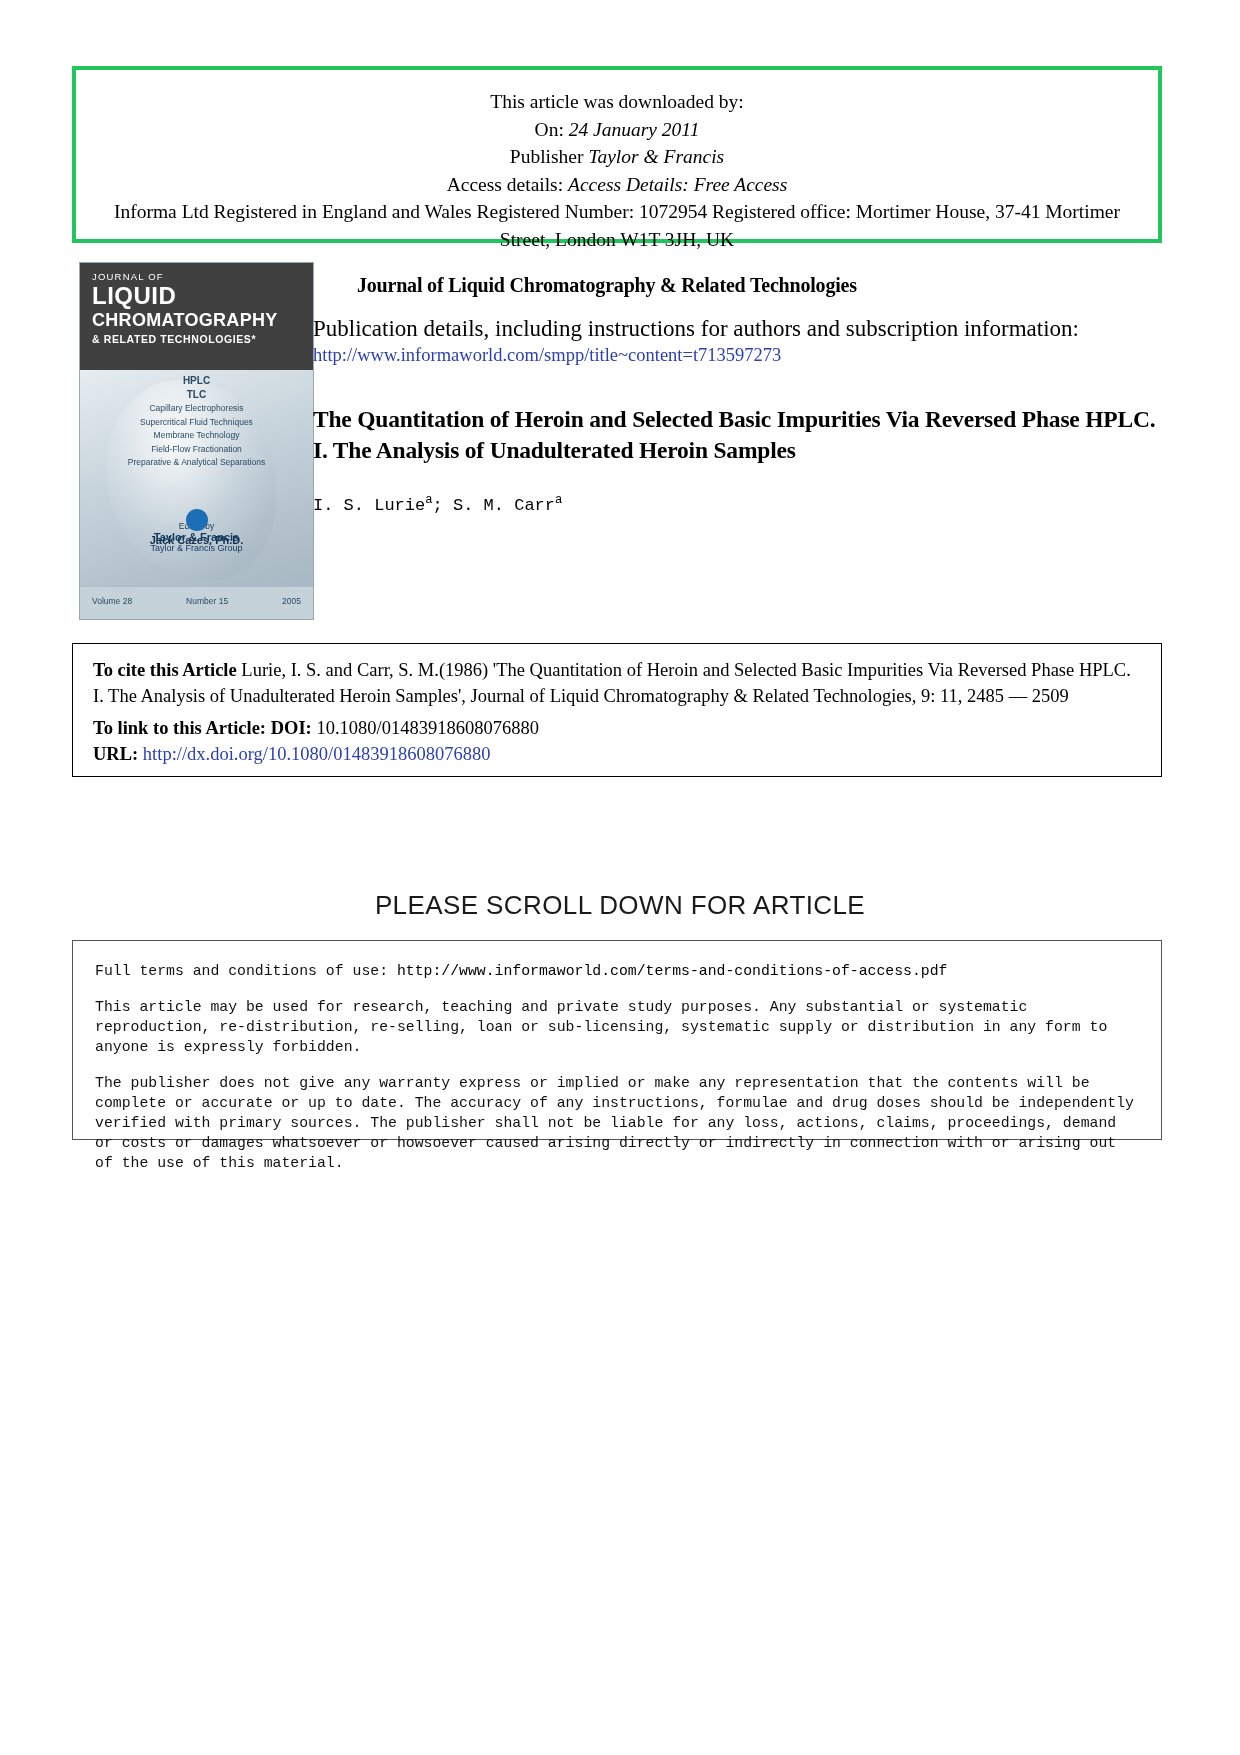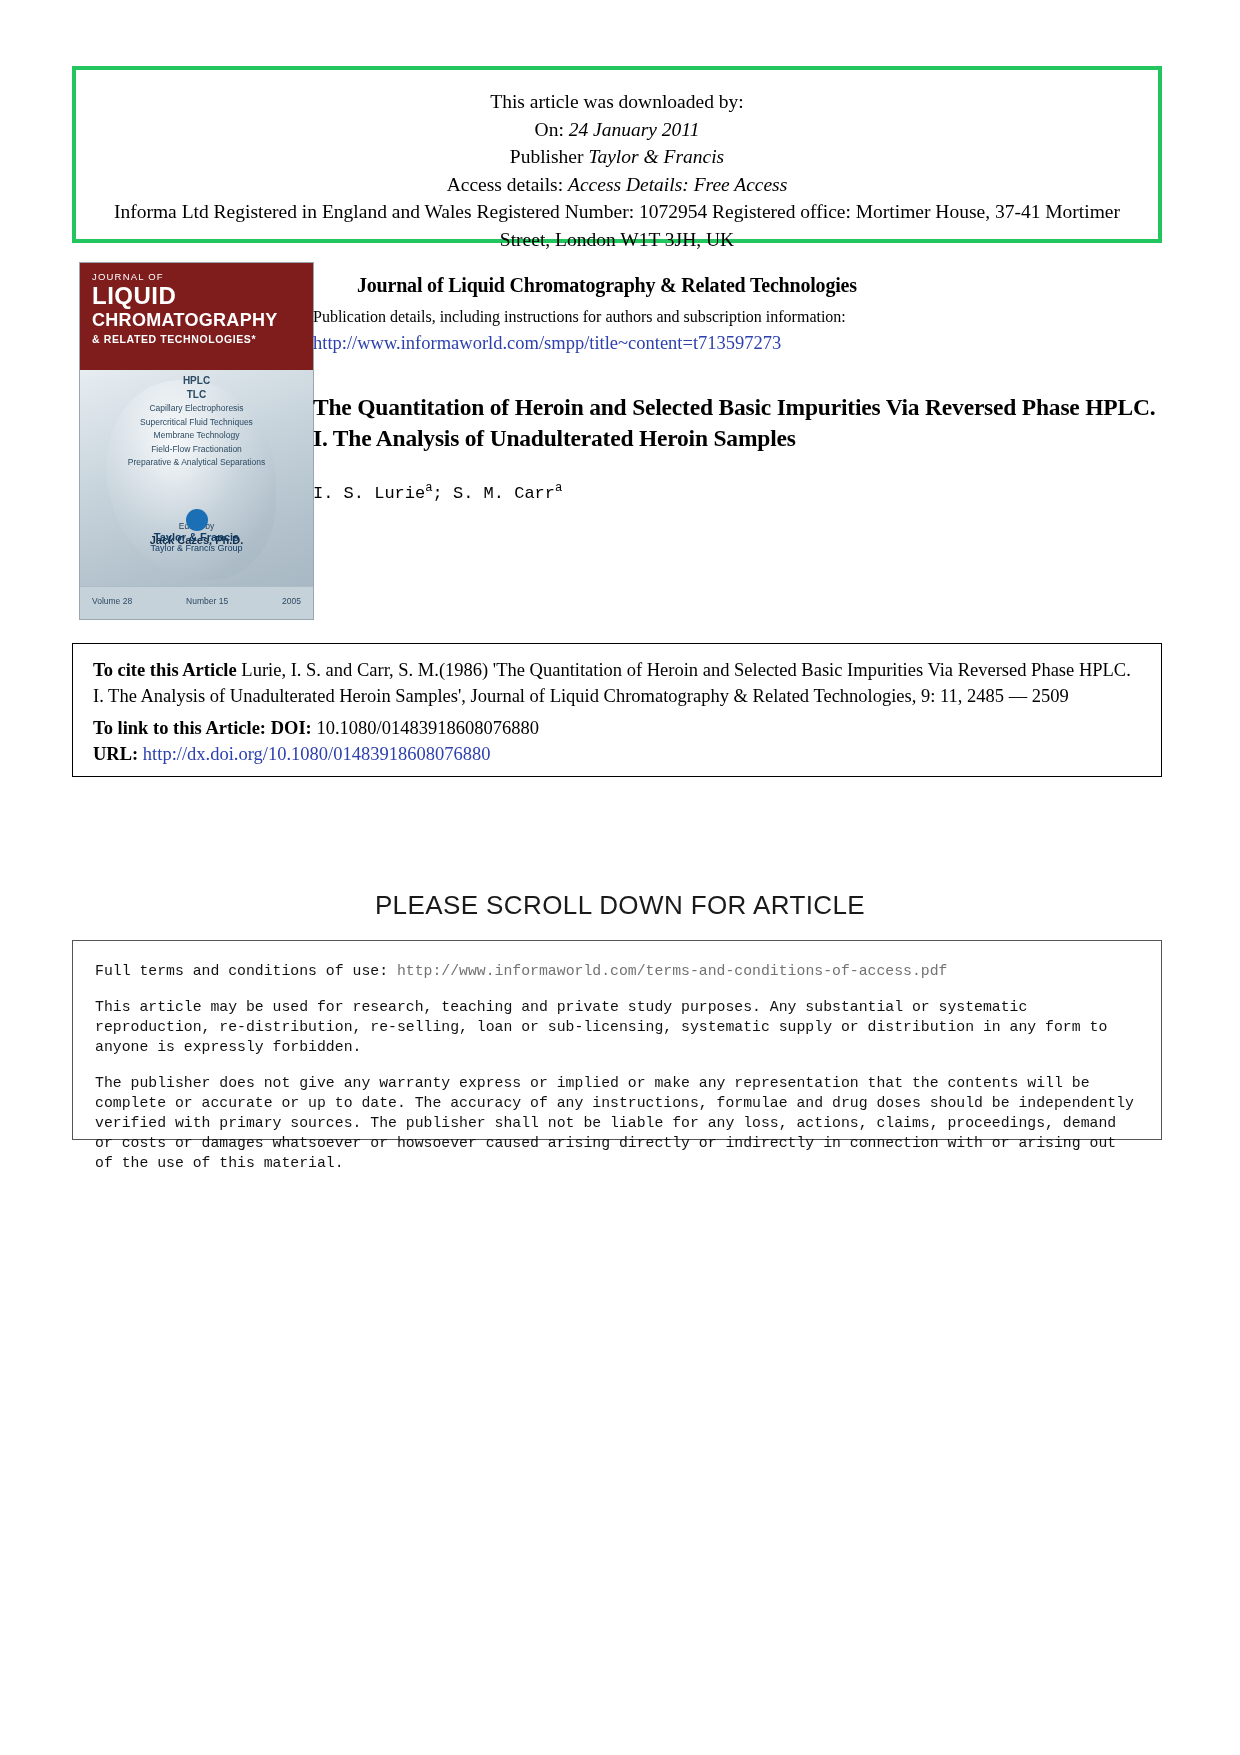--- a/index.html
+++ b/index.html
@@ -60,21 +60,21 @@
     box-sizing: border-box;
     background: #ffffff;
     position: relative;
     overflow: hidden;
   }
   .cover-top {
     position: absolute;
     left: 0; top: 0;
     width: 100%;
     height: 137px;
-    background: #7f1d1d;
+    background: #404040;
     color: #ffffff;
     padding: 8px 10px 0 12px;
     box-sizing: border-box;
   }
   .cover-top .jo {
     font-family: "Liberation Sans", sans-serif;
     font-size: 9.5px;
     letter-spacing: 1.2px;
     line-height: 12px;
   }
@@ -207,23 +207,23 @@
     width: 850px;
   }
   .jinfo .jtitle {
     font-size: 20px;
     font-weight: bold;
     line-height: 30px;
     letter-spacing: -0.2px;
     margin-left: 44px;
   }
   .jinfo .pubdetails {
-    font-size: 16px;
+    font-size: 23px;
     line-height: 26px;
-    margin-top: 4px;
+    margin-top: 16px;
   }
   .jinfo a, .link {
     color: #2b3fae;
     text-decoration: none;
   }
   .jinfo .jlink {
     font-size: 18.5px;
     line-height: 26px;
     color: #2b3fae;
   }
@@ -379,19 +379,19 @@
       <b>URL:</b>
       <span class="link">http://dx.doi.org/10.1080/01483918608076880</span>
     </div>
   </div>
 
   <div class="scroll">PLEASE SCROLL DOWN FOR ARTICLE</div>
 
   <div class="terms-box">
     <div class="tpara">
       <span>Full terms and conditions of use:</span>
-      <span style="color:#737373">http://www.informaworld.com/terms-and-conditions-of-access.pdf</span>
+      <span style="color:#000000">http://www.informaworld.com/terms-and-conditions-of-access.pdf</span>
     </div>
     <div class="tpara">This article may be used for research, teaching and private study purposes. Any substantial or systematic reproduction, re-distribution, re-selling, loan or sub-licensing, systematic supply or distribution in any form to anyone is expressly forbidden.</div>
     <div class="tpara">The publisher does not give any warranty express or implied or make any representation that the contents will be complete or accurate or up to date. The accuracy of any instructions, formulae and drug doses should be independently verified with primary sources. The publisher shall not be liable for any loss, actions, claims, proceedings, demand or costs or damages whatsoever or howsoever caused arising directly or indirectly in connection with or arising out of the use of this material.</div>
   </div>
 
 </div>
 
 </body></html>

